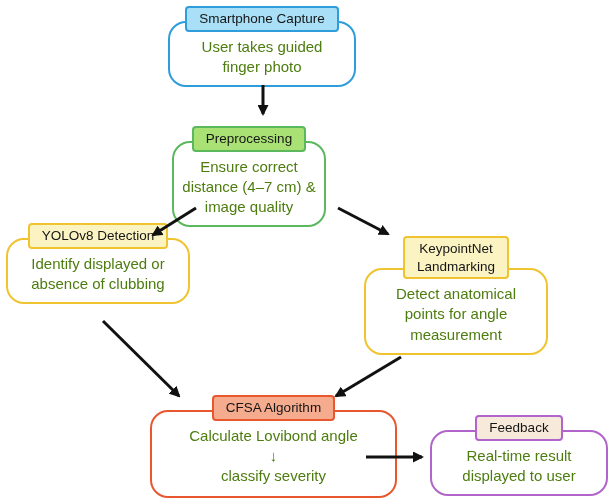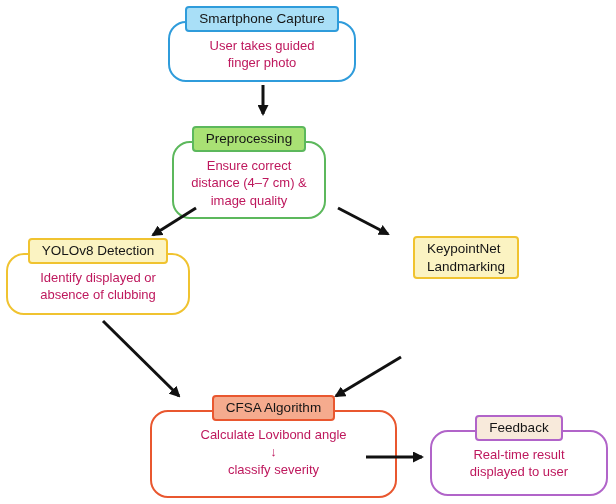--- a/index.html
+++ b/index.html
@@ -21,36 +21,37 @@
     z-index: 2;
     margin: 0 auto;
     width: max-content;
     max-width: 100%;
     background: var(--header-bg, #eee);
     border: 2px solid var(--accent, #333);
     border-radius: 4px;
     padding: 2px 12px;
     font-size: 13.5px;
     line-height: 1.3;
+    text-align: center;
     white-space: pre-line;
     color: #151515;
   }
   .node-body {
     position: relative;
     z-index: 1;
     margin-top: -11px;
     background: #ffffff;
     border: 2.5px solid var(--accent, #333);
     border-radius: 18px;
     padding: 14px 6px 8px;
-    font-size: 13px;
+    font-size: 15px;
     line-height: 1.35;
     text-align: center;
     white-space: pre-line;
-    color: #be185d;
+    color: #4d7c0f;
   }
   .arrows {
     position: absolute;
     inset: 0;
     z-index: 3;
     pointer-events: none;
   }
 </style>
 </head>
 <body>
@@ -63,29 +64,32 @@
 finger photo</div>
   </div>
 
   <div class="node" style="left: 172px; top: 126px; width: 154px; --accent: #5CB85C; --header-bg: #A9E174;">
     <div class="node-header">Preprocessing</div>
     <div class="node-body" style="min-height:78px;">Ensure correct
 distance (4–7 cm) &amp;
 image quality</div>
   </div>
 
-  <div class="node" style="left: 6px; top: 238px; width: 184px; --accent: #F0C330; --header-bg: #FBF3C2;">
+  <div class="node" style="left: 6px; top: 223px; width: 184px; --accent: #F0C330; --header-bg: #FBF3C2;">
     <div class="node-header">YOLOv8 Detection</div>
     <div class="node-body" style="min-height:62px;">Identify displayed or
 absence of clubbing</div>
   </div>
 
-  <div class="node" style="left: 374px; top: 236px; width: 184px; --accent: #F0C330; --header-bg: #FBF3C2;">
+  <div class="node" style="left: 364px; top: 236px; width: 184px; --accent: #F0C330; --header-bg: #FBF3C2;">
     <div class="node-header">KeypointNet
 Landmarking</div>
+    <div class="node-body" style="min-height:84px;">Detect anatomical
+points for angle
+measurement</div>
   </div>
 
   <div class="node" style="left: 150px; top: 395px; width: 247px; --accent: #E9572F; --header-bg: #F5AB8E;">
     <div class="node-header">CFSA Algorithm</div>
     <div class="node-body" style="min-height:88px;">Calculate Lovibond angle
 ↓
 classify severity</div>
   </div>
 
   <div class="node" style="left: 430px; top: 415px; width: 178px; --accent: #B164C9; --header-bg: #F8EADB;">

